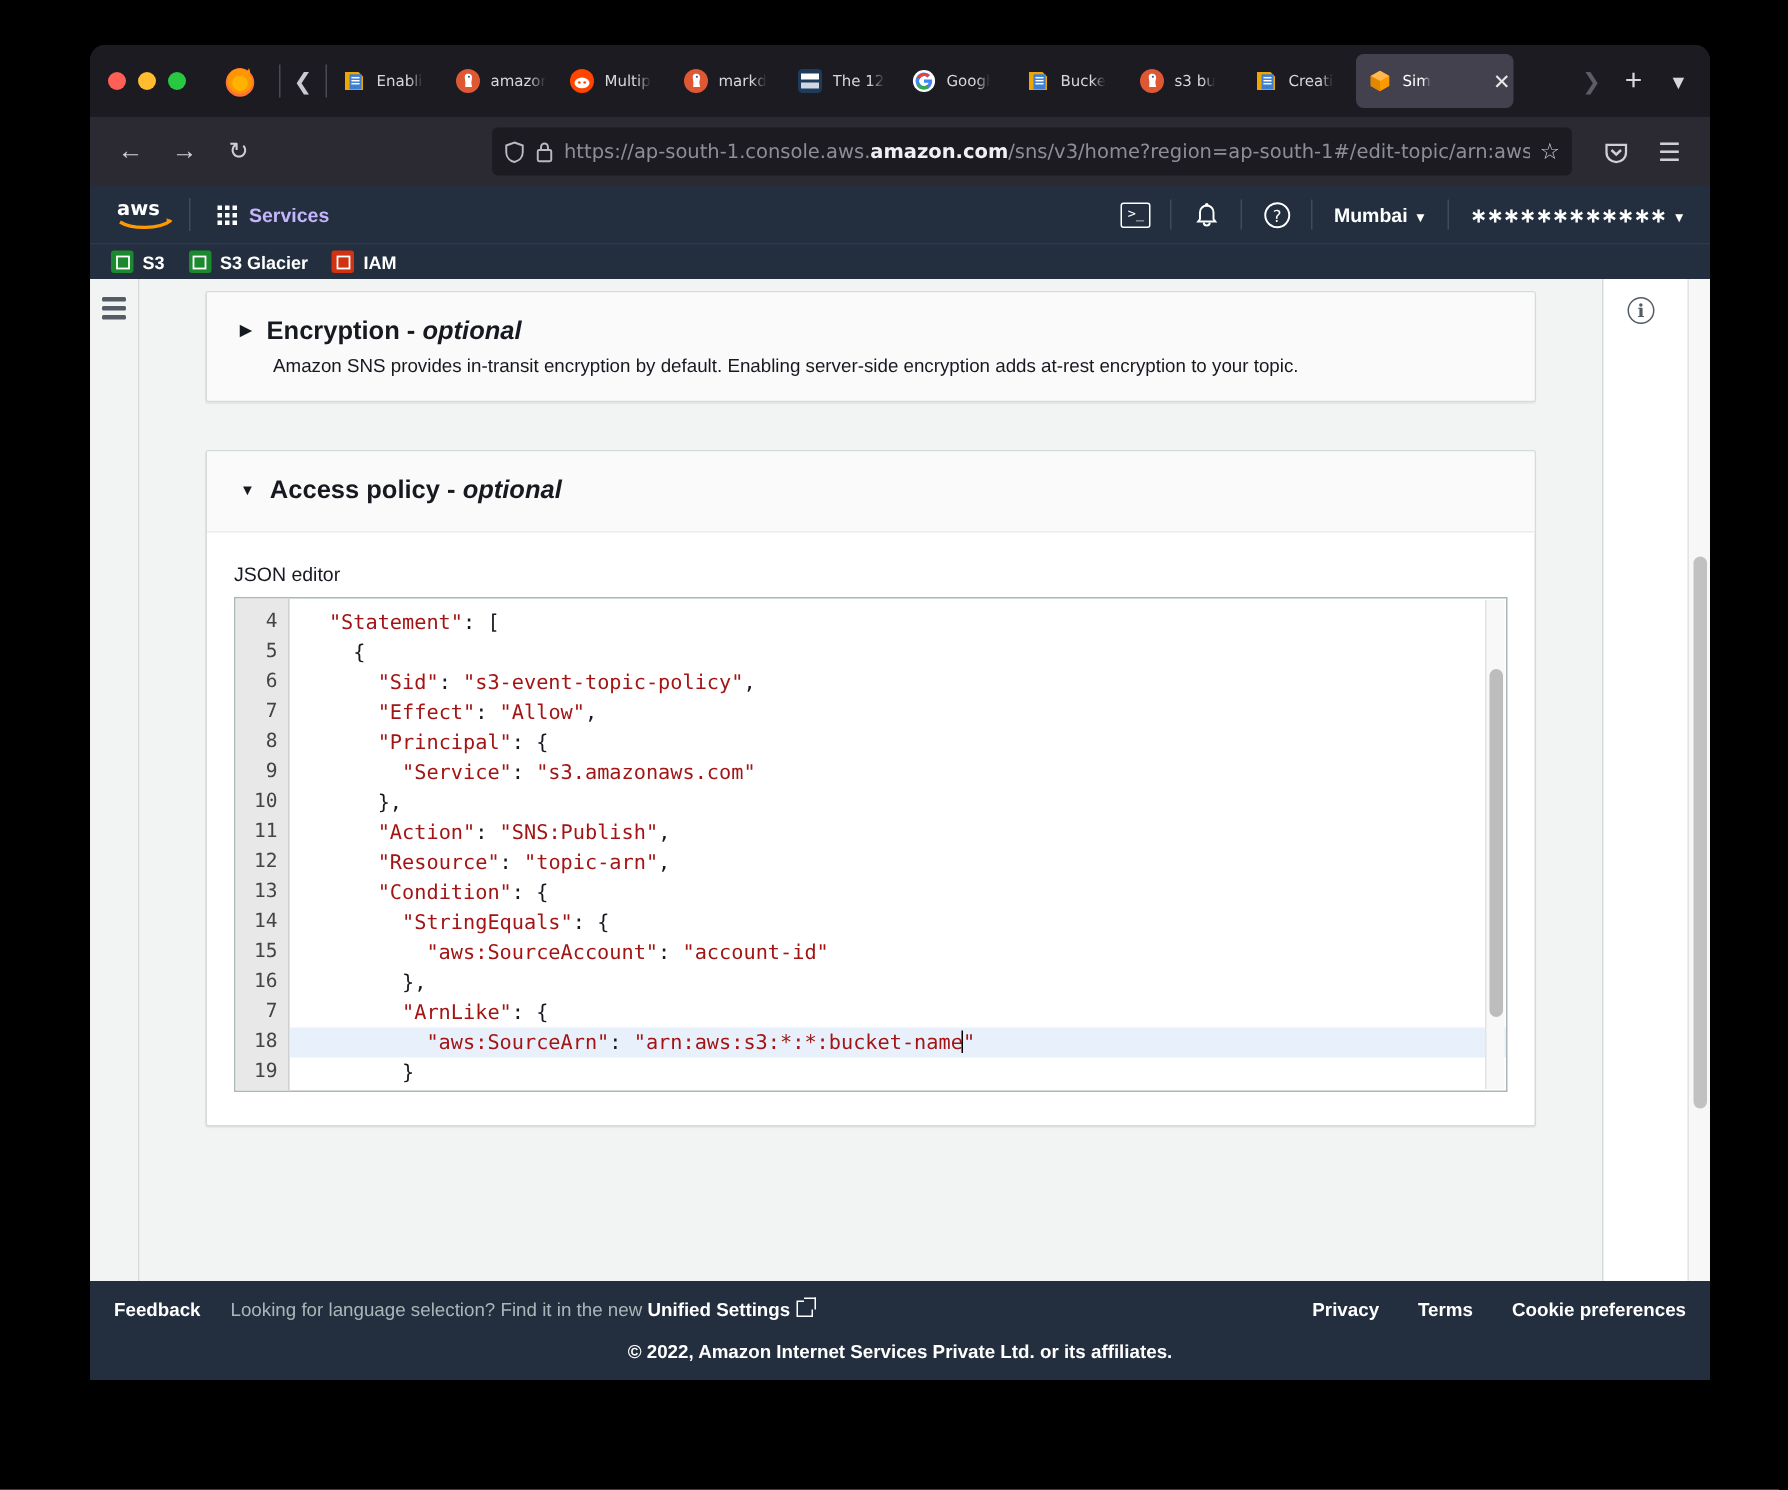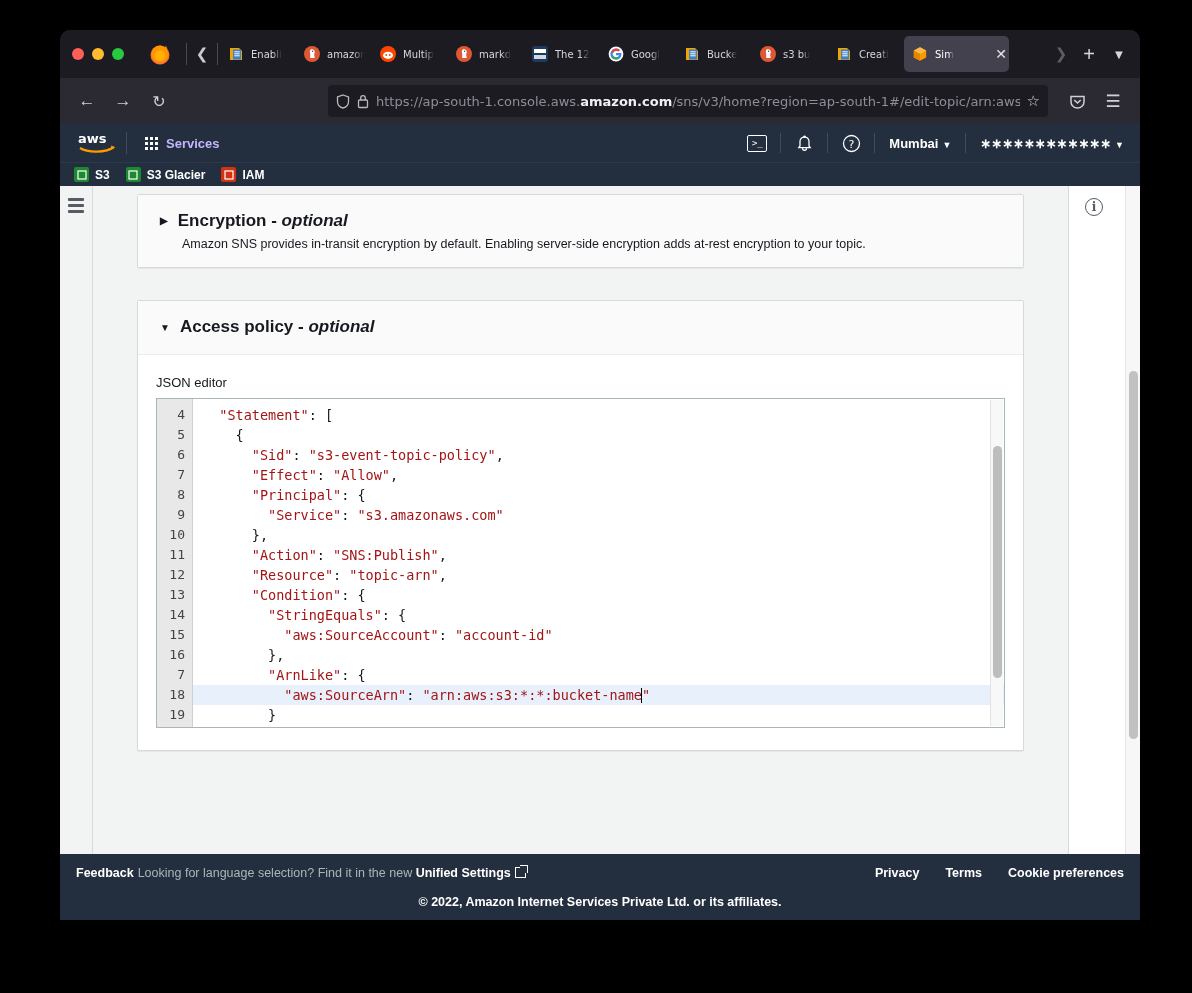--- a/index.html
+++ b/index.html
@@ -356,21 +356,21 @@
   }
 
   
   .aws-footer {
     position: absolute;
     left: 0; bottom: 0; right: 0;
     background: #232f3e;
     padding: 12px 16px 10px 16px;
   }
   .footer-row1 { display: flex; align-items: center; }
-  .footer-left { display: flex; align-items: center; gap: 4px; }
+  .footer-left { display: flex; align-items: center; gap: 20px; }
   .f-link { color: #fff; font-size: 12.5px; font-weight: 700; }
   .f-muted { color: #aab7b8; font-size: 12.5px; }
   .f-muted b { color: #fff; }
   .ext-icon {
     display: inline-block; width: 11px; height: 11px;
     border: 1.4px solid #fff; margin-left: 4px;
     position: relative; vertical-align: -1px;
   }
   .ext-icon::after {
     content: ''; position: absolute; right: -3px; top: -3px;

